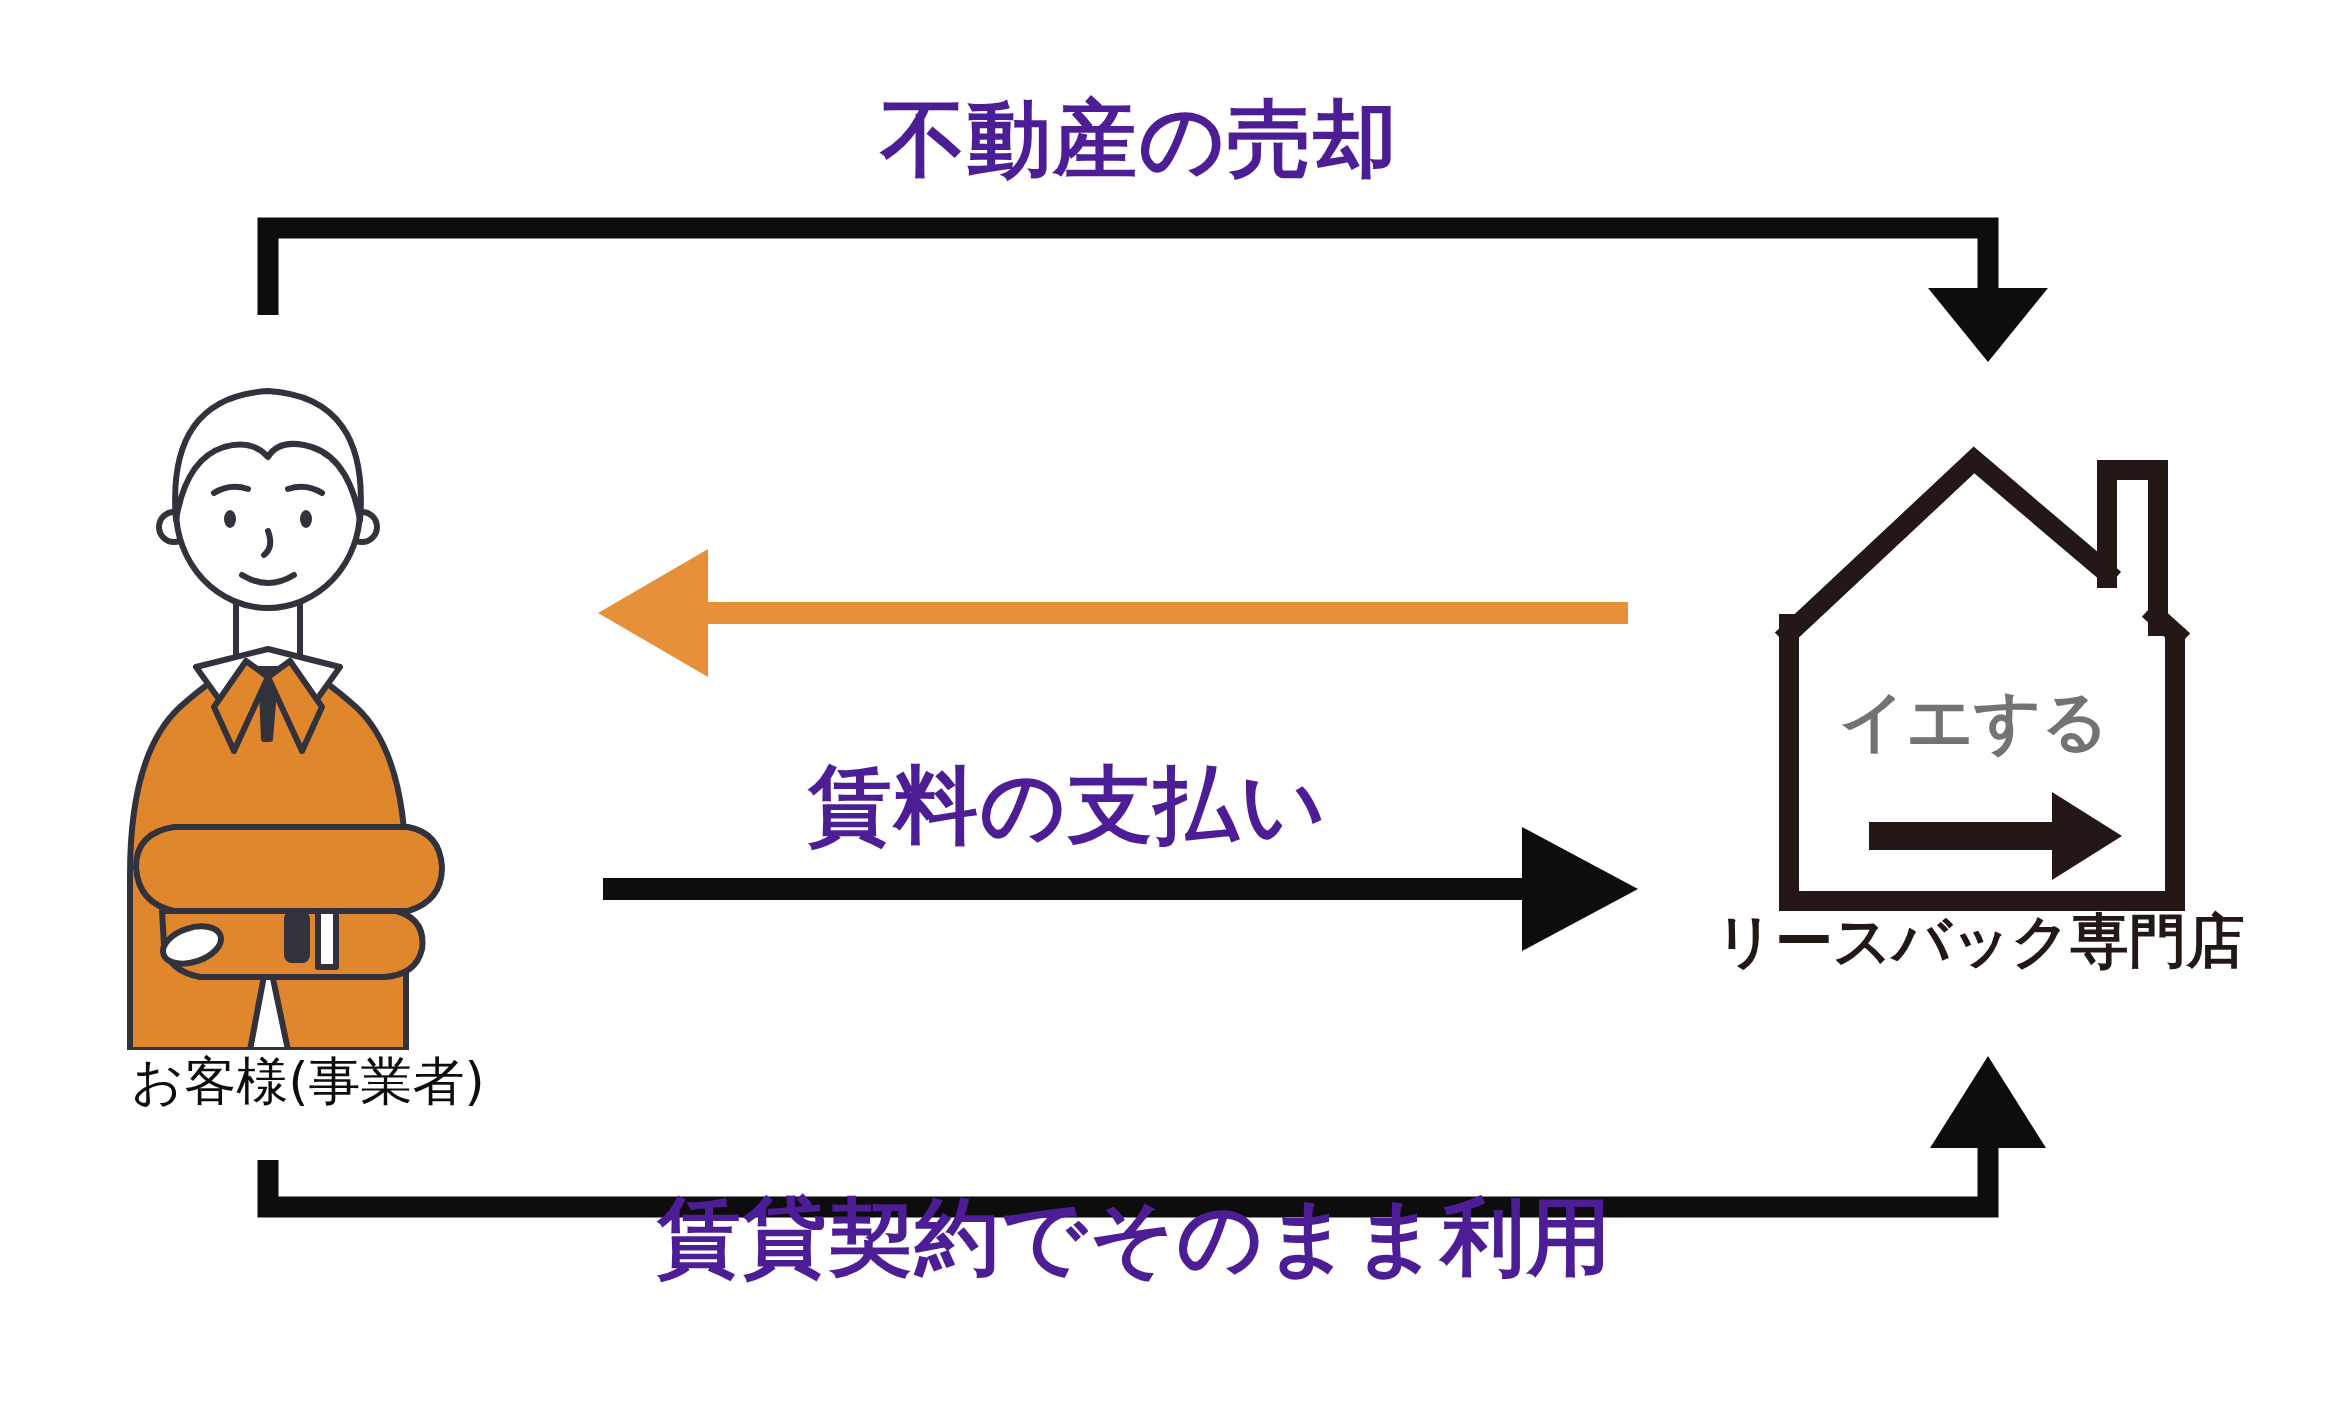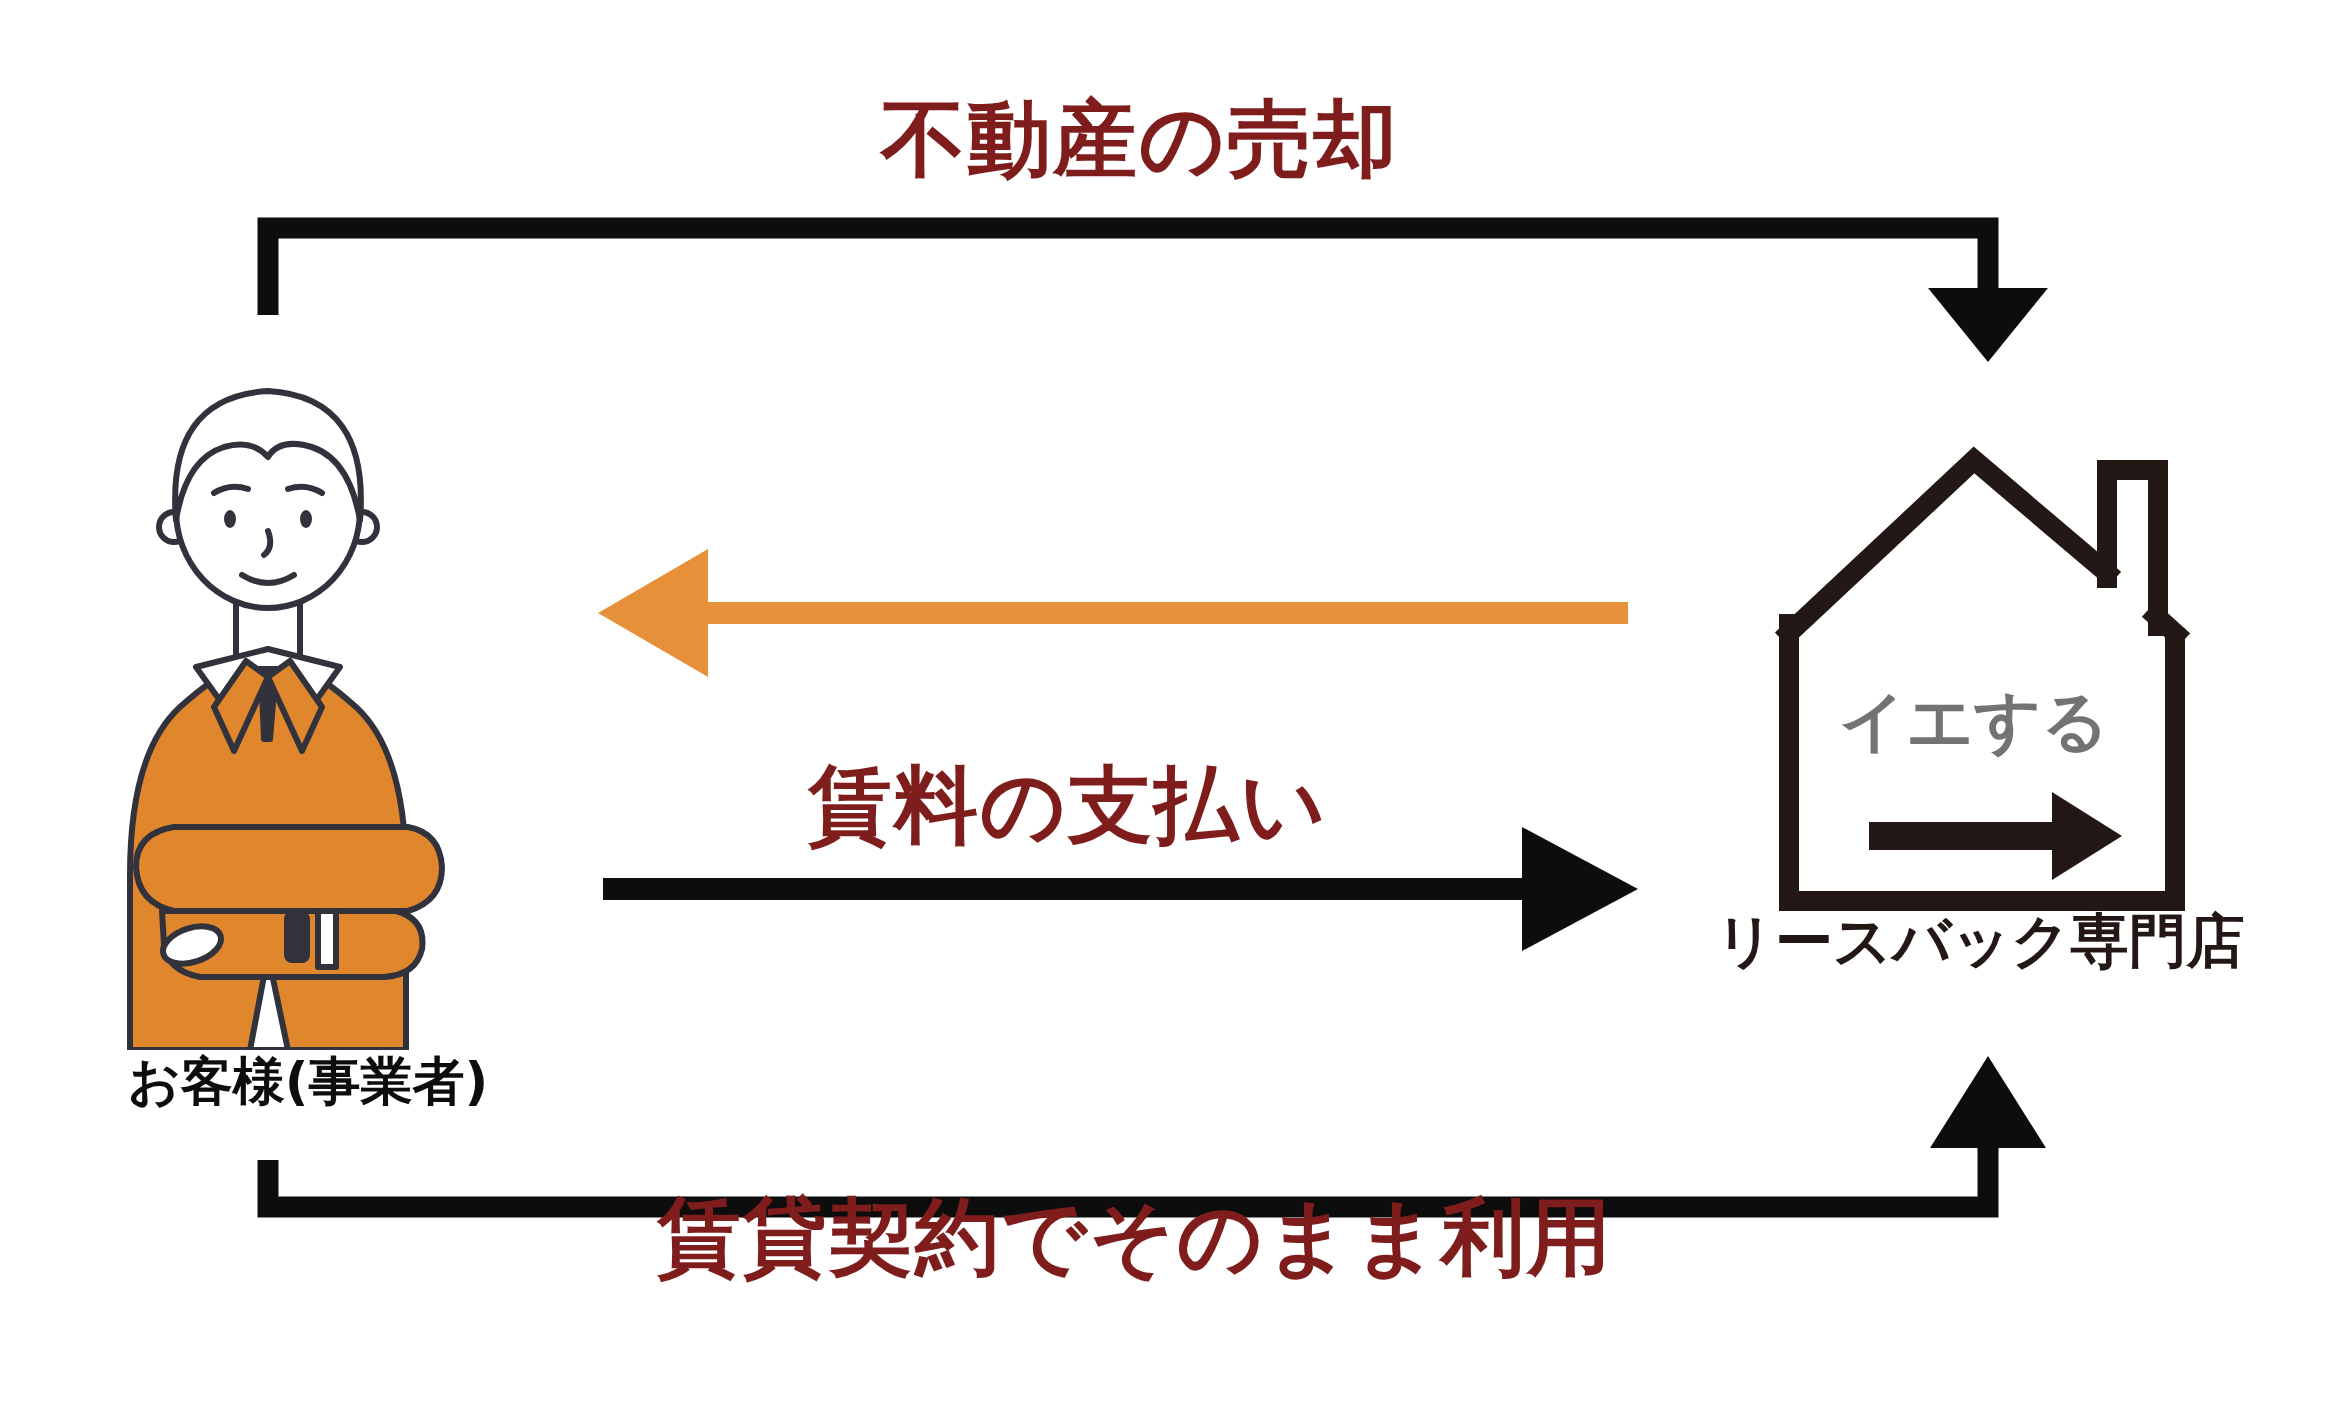--- a/index.html
+++ b/index.html
@@ -3,26 +3,26 @@
 <meta charset="utf-8">
 <style>
   html,body { margin:0; padding:0; background:#ffffff; }
   .canvas {
     position:relative; width:2330px; height:1418px; background:#ffffff;
     font-family:"DejaVu Sans", sans-serif; overflow:hidden;
   }
   .arrows { position:absolute; left:0; top:0; width:2330px; height:1418px; }
   .flow-label {
     position:absolute; transform:translate(-50%,-50%);
-    font-size:84px; font-weight:800; color:#7f1d1d;
+    font-size:84px; font-weight:800; color:#4c1d95;
     letter-spacing:2px; white-space:nowrap;
   }
   .actor-label {
     position:absolute; transform:translate(-50%,-50%);
-    font-size:52px; font-weight:700; color:#0d0d0d; white-space:nowrap;
+    font-size:52px; font-weight:400; color:#0d0d0d; white-space:nowrap;
   }
   .logo-text {
     position:absolute; left:1974px; top:722px; transform:translate(-50%,-50%);
     font-size:66px; font-weight:800; color:#737373; white-space:nowrap;
   }
   .company-label {
     position:absolute; left:1980px; top:942px; transform:translate(-50%,-50%);
     font-size:58px; font-weight:800; color:#231815; white-space:nowrap;text-align:right;
   }
   .person { position:absolute; left:78px; top:355px; width:445px; height:695px; }

